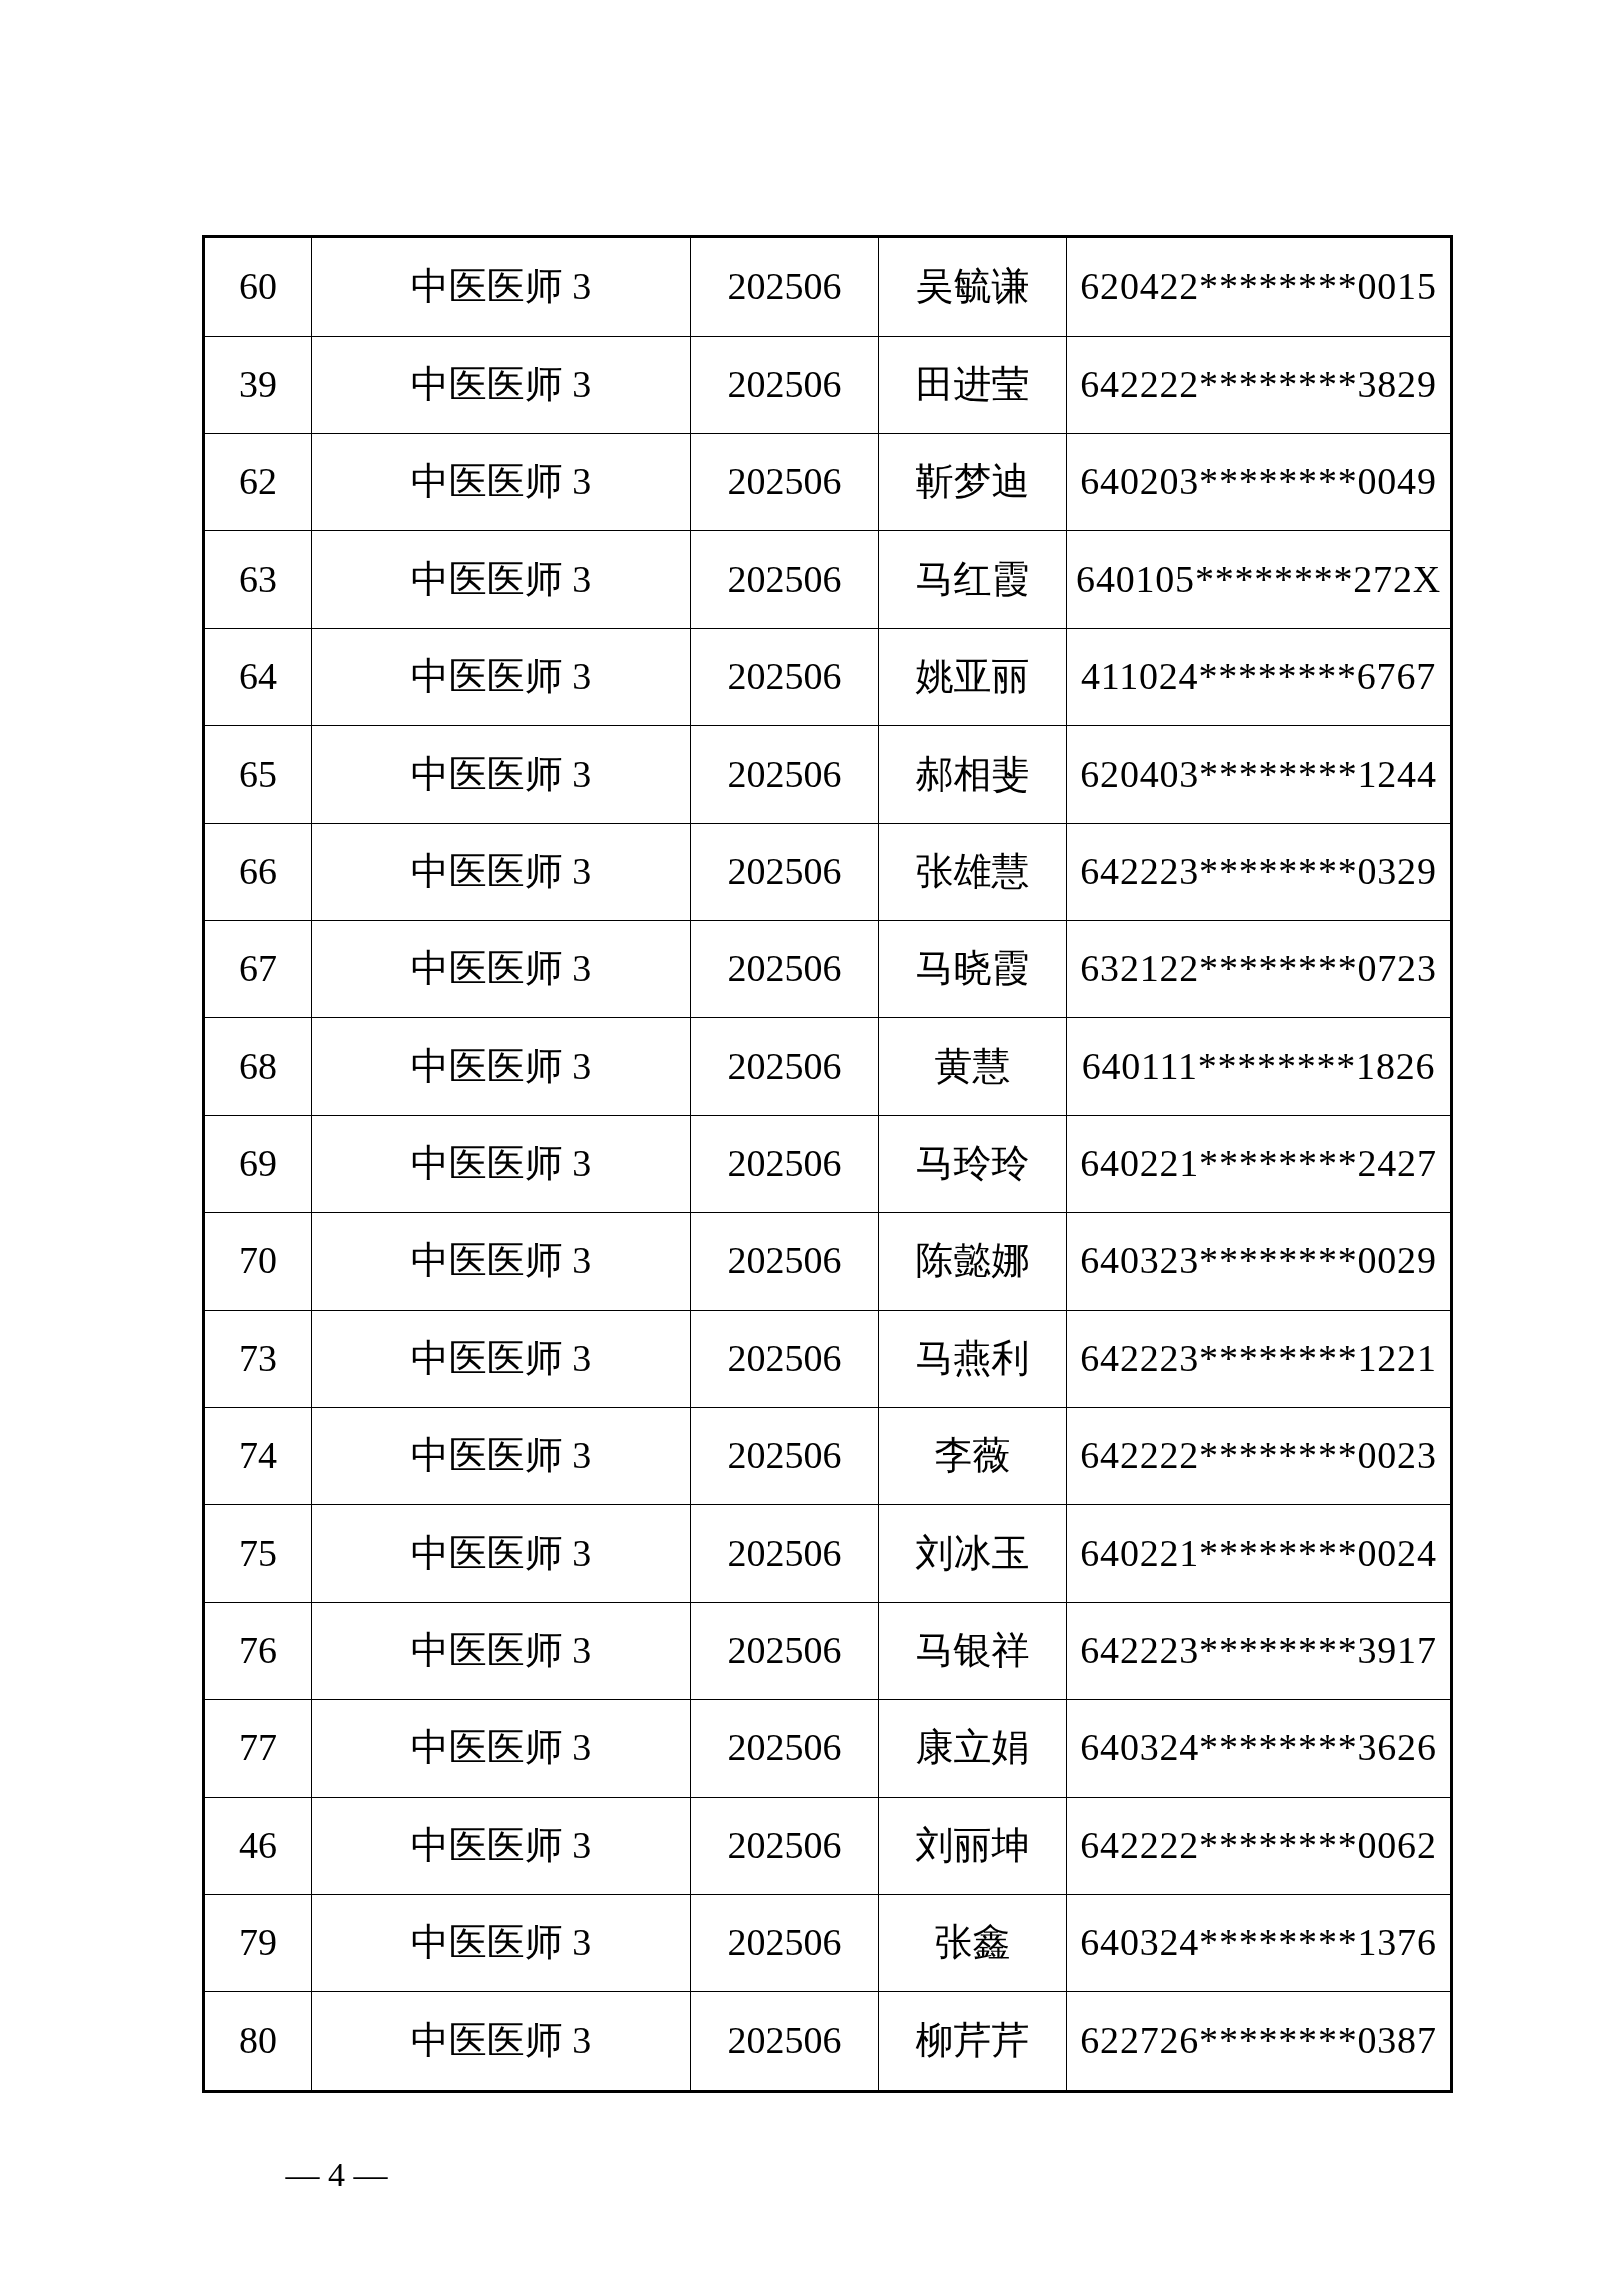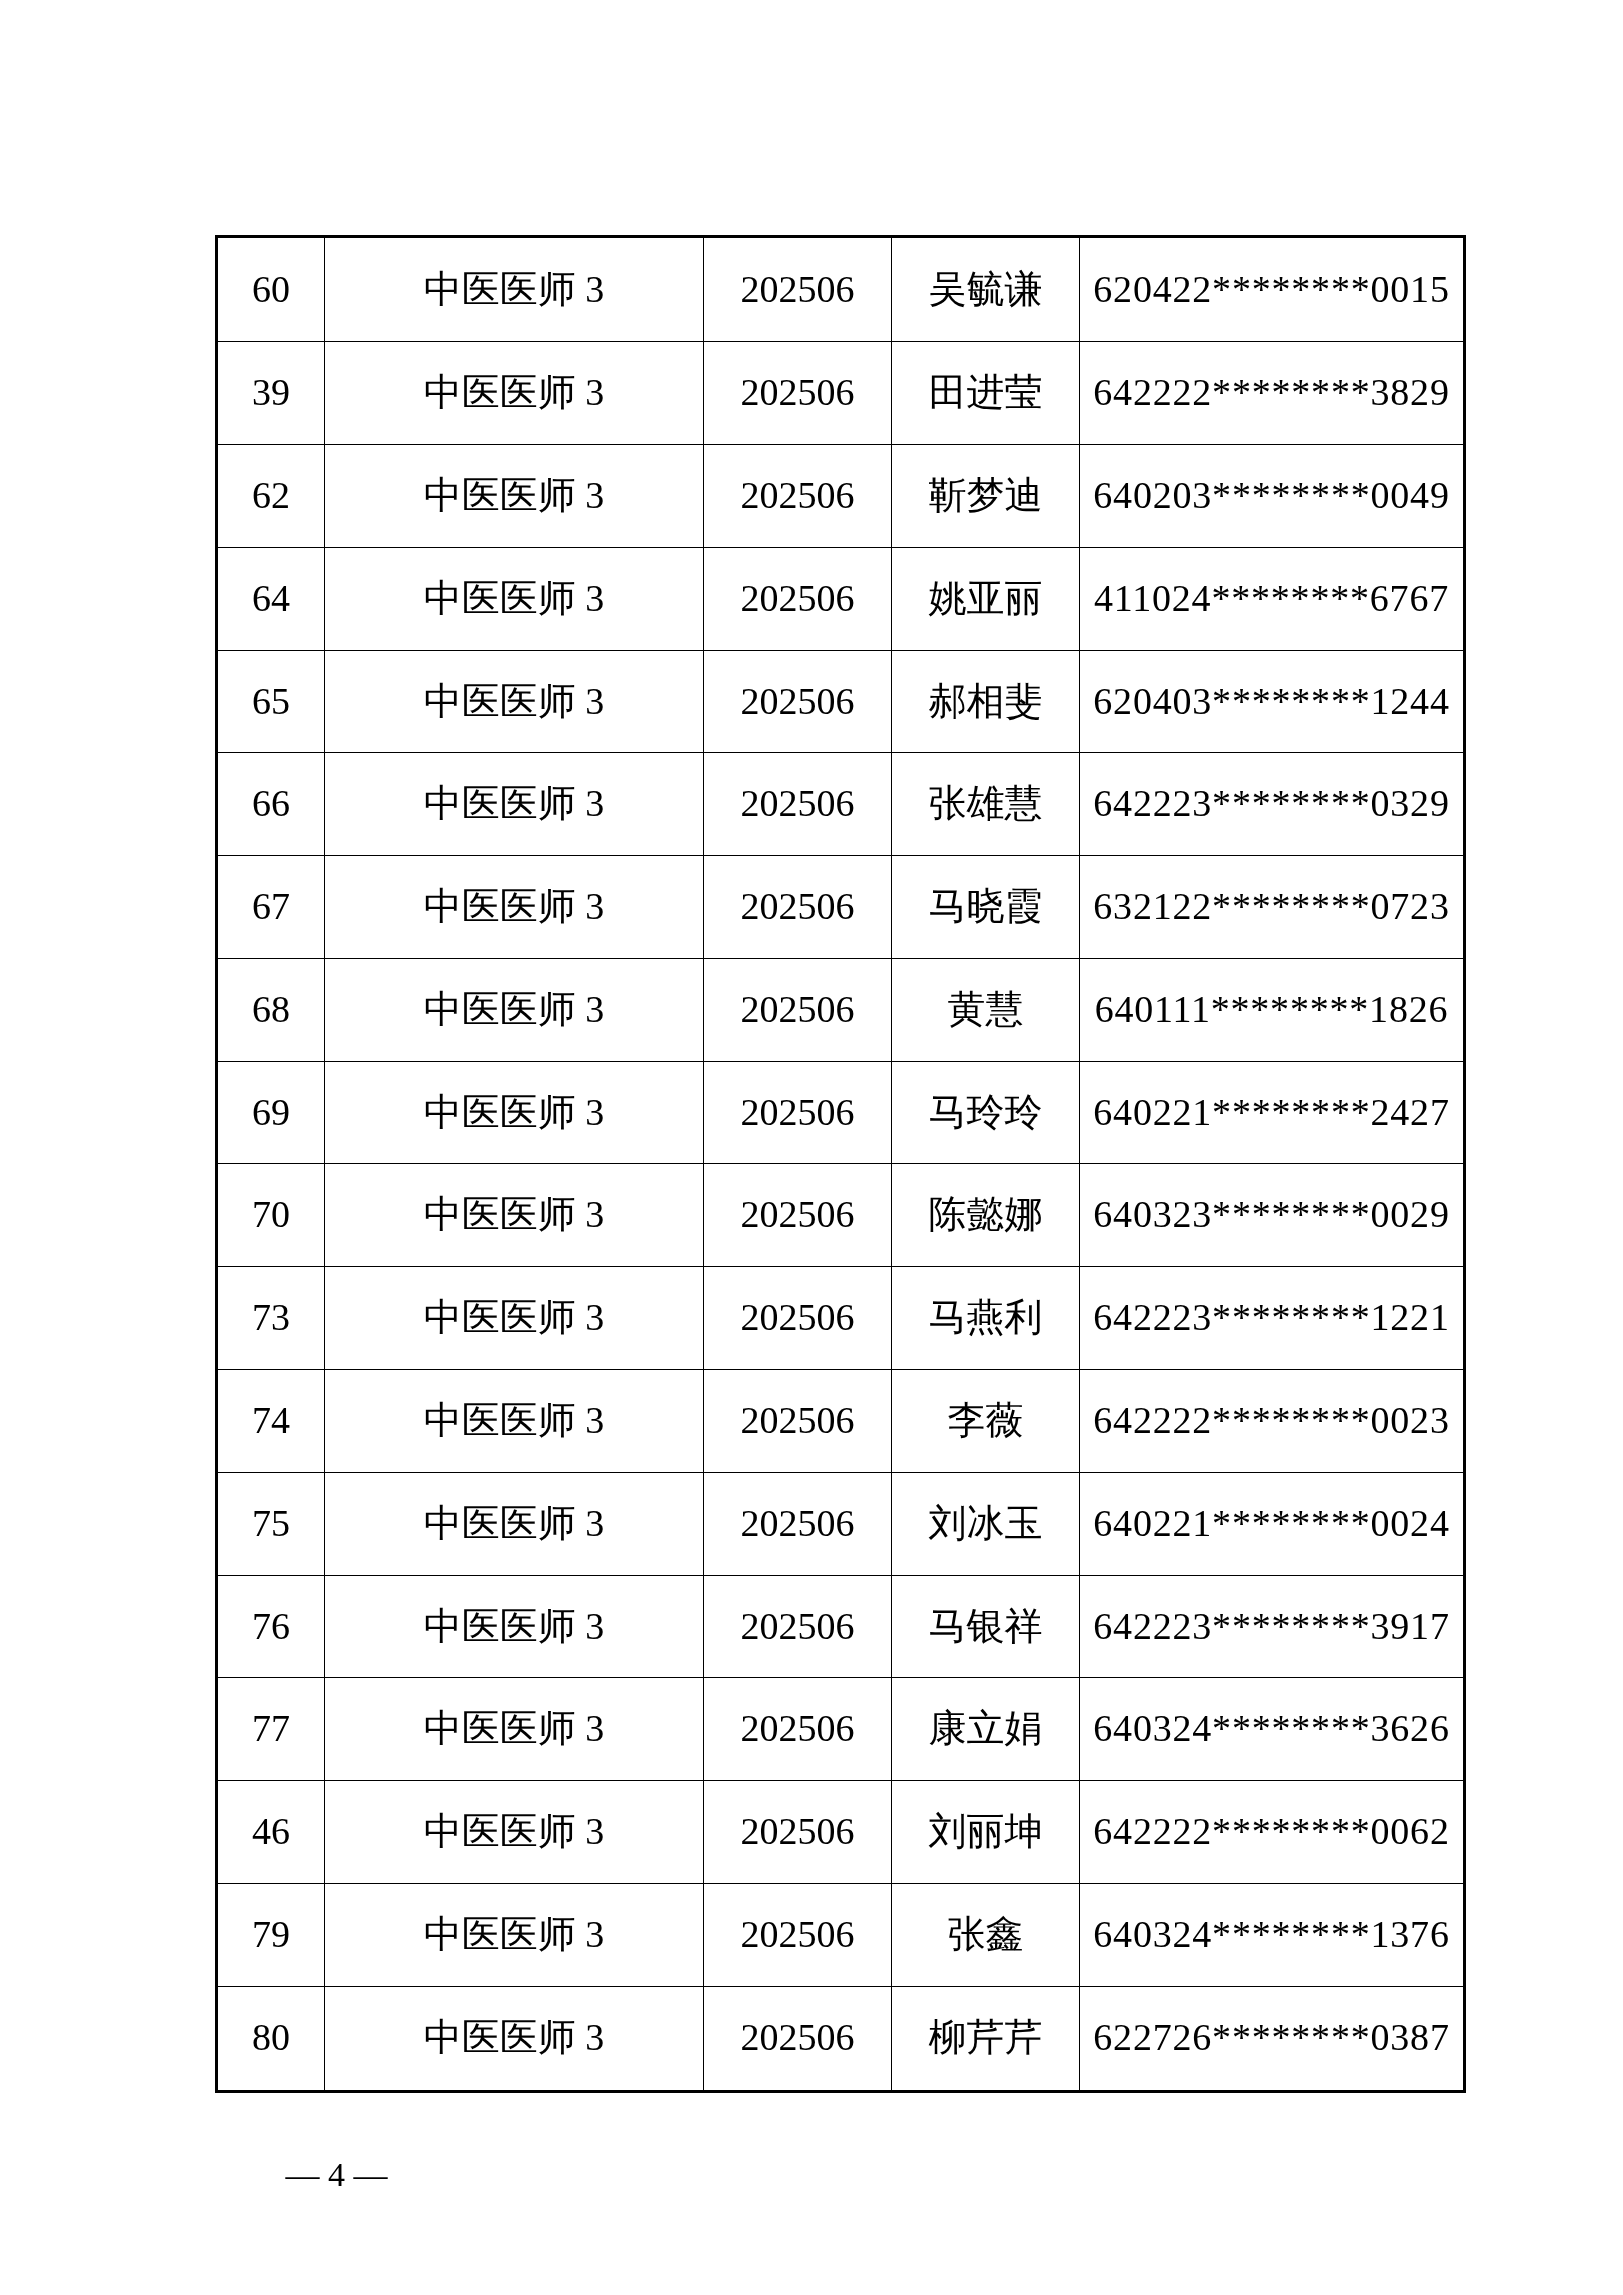--- a/index.html
+++ b/index.html
@@ -11,21 +11,21 @@
     position: relative;
     width: 1623px;
     height: 2295px;
     background: #ffffff;
     color: #000000;
     font-family: "Liberation Serif", "DejaVu Serif", serif;
     overflow: hidden;
   }
   table.roster {
     position: absolute;
-    left: 215px;
+    left: 202px;
     top: 235px;
     width: 1248px;
     height: 1858px;
     border-collapse: collapse;
     table-layout: fixed;
     border: 3.3px solid #000000;
   }
   table.roster td {
     border: 1.6px solid #000000;
     text-align: center;
@@ -86,20 +86,27 @@
         </tr>
 
         <tr>
           <td class="cell-no">62</td>
           <td class="cell-category">中医医师 3</td>
           <td class="cell-period">202506</td>
           <td class="cell-name">靳梦迪</td>
           <td class="cell-id">640203********0049</td>
         </tr>
 
+        <tr>
+          <td class="cell-no">63</td>
+          <td class="cell-category">中医医师 3</td>
+          <td class="cell-period">202506</td>
+          <td class="cell-name">马红霞</td>
+          <td class="cell-id">640105********272X</td>
+        </tr>
 
         <tr>
           <td class="cell-no">64</td>
           <td class="cell-category">中医医师 3</td>
           <td class="cell-period">202506</td>
           <td class="cell-name">姚亚丽</td>
           <td class="cell-id">411024********6767</td>
         </tr>
 
         <tr>

